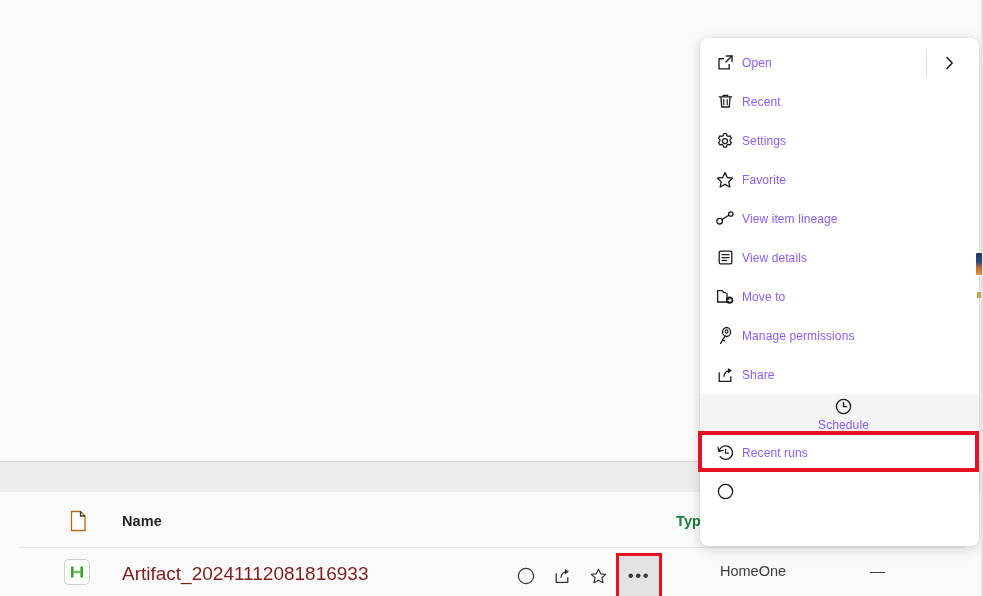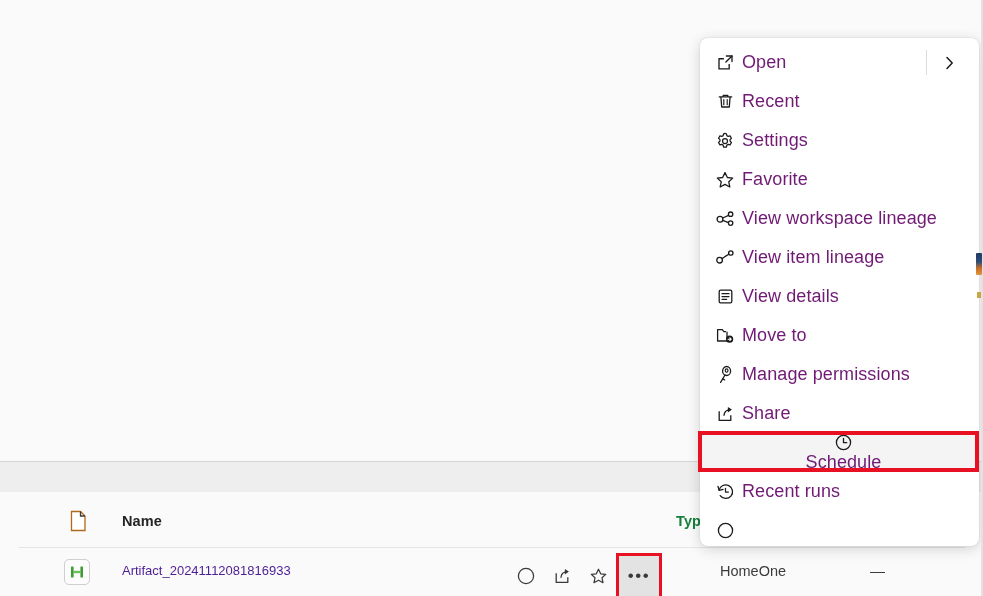--- a/index.html
+++ b/index.html
@@ -106,22 +106,22 @@
     border-radius: 5px;
     background: #fcfcfc;
     box-sizing: border-box;
     display: flex;
     align-items: center;
     justify-content: center;
   }
   .row-name {
     position: absolute;
     left: 122px; top: 15px;
-    font-size: 13px;
-    color: #4c1d95;
+    font-size: 19px;
+    color: #7f1d1d;
   }
   .row-actions {
     position: absolute;
     left: 508px; top: 5px;
     display: flex;
     align-items: center;
     gap: 0px;
   }
   .act-btn {
     width: 36px; height: 38px;
@@ -189,22 +189,22 @@
   .mi-icon {
     width: 34px;
     min-width: 34px;
     height: 24px;
     display: flex;
     align-items: center;
     justify-content: center;
     color: #1b1b1b;
   }
   .mi-label {
-    font-size: 18px;
-    color: #701a75;
+    font-size: 12px;
+    color: #8b5cf6;
     white-space: nowrap;
     letter-spacing: .1px;
   }
   .mi-split {
     position: absolute;
     right: 52px; top: 7px;
     width: 1px; height: 25px;
     background: #dcdcdc;
   }
   .mi-chevron {
@@ -354,31 +354,20 @@
 
     <div class="menu-item">
       <span class="mi-icon">
         <svg width="20" height="20" viewBox="0 0 20 20">
           <path d="M10 2.6 l2.36 4.88 l5.34 .66 l-3.92 3.63 l1.04 5.22 l-4.82 -2.68 l-4.82 2.68 l1.04 -5.22 l-3.92 -3.63 l5.34 -.66 z" fill="none" stroke="#1b1b1b" stroke-width="1.3" stroke-linejoin="round"></path>
         </svg>
       </span>
       <span class="mi-label">Favorite</span>
     </div>
 
-    <div class="menu-item">
-      <span class="mi-icon">
-        <svg width="21" height="19" viewBox="0 0 21 19">
-          <circle cx="5" cy="10.2" r="2.9" fill="none" stroke="#1b1b1b" stroke-width="1.3"></circle>
-          <circle cx="15.6" cy="5.2" r="2.2" fill="none" stroke="#1b1b1b" stroke-width="1.3"></circle>
-          <circle cx="15.6" cy="14.1" r="2.2" fill="none" stroke="#1b1b1b" stroke-width="1.3"></circle>
-          <path d="M7.8 9 l5.7 -2.6 M7.8 11.4 l5.7 2.2" stroke="#1b1b1b" stroke-width="1.25" stroke-linecap="round"></path>
-        </svg>
-      </span>
-      <span class="mi-label">View workspace lineage</span>
-    </div>
 
     <div class="menu-item">
       <span class="mi-icon">
         <svg width="21" height="19" viewBox="0 0 21 19">
           <circle cx="4.6" cy="12.2" r="2.8" fill="none" stroke="#1b1b1b" stroke-width="1.3"></circle>
           <circle cx="15.8" cy="5" r="2.2" fill="none" stroke="#1b1b1b" stroke-width="1.3"></circle>
           <path d="M7.1 10.6 c2.4 -1.6 4.2 -3 6.6 -4.4" stroke="#1b1b1b" stroke-width="1.3" fill="none" stroke-linecap="round"></path>
         </svg>
       </span>
       <span class="mi-label">View item lineage</span>

